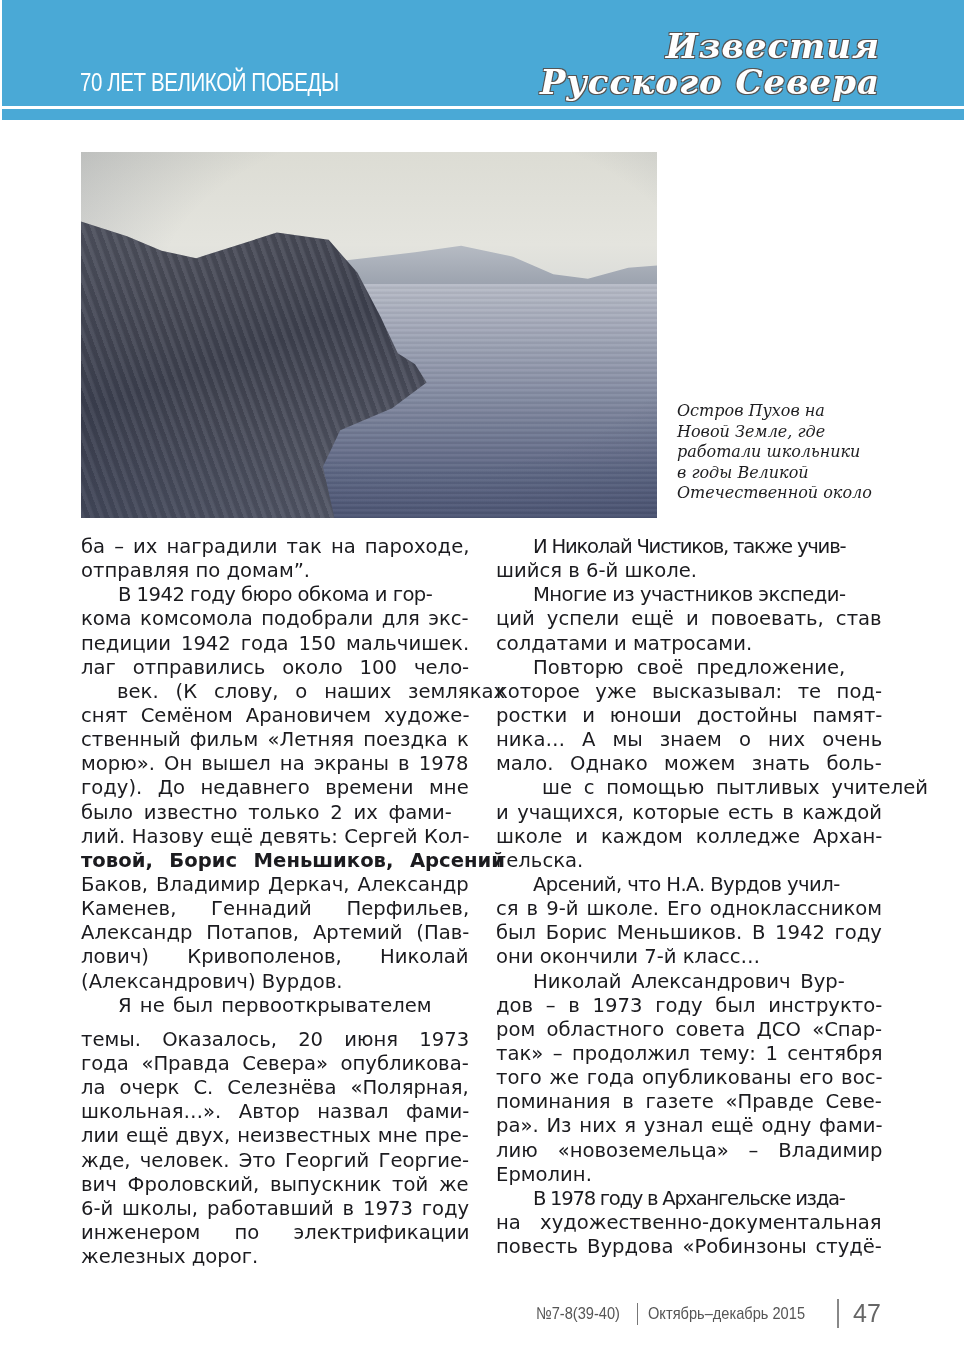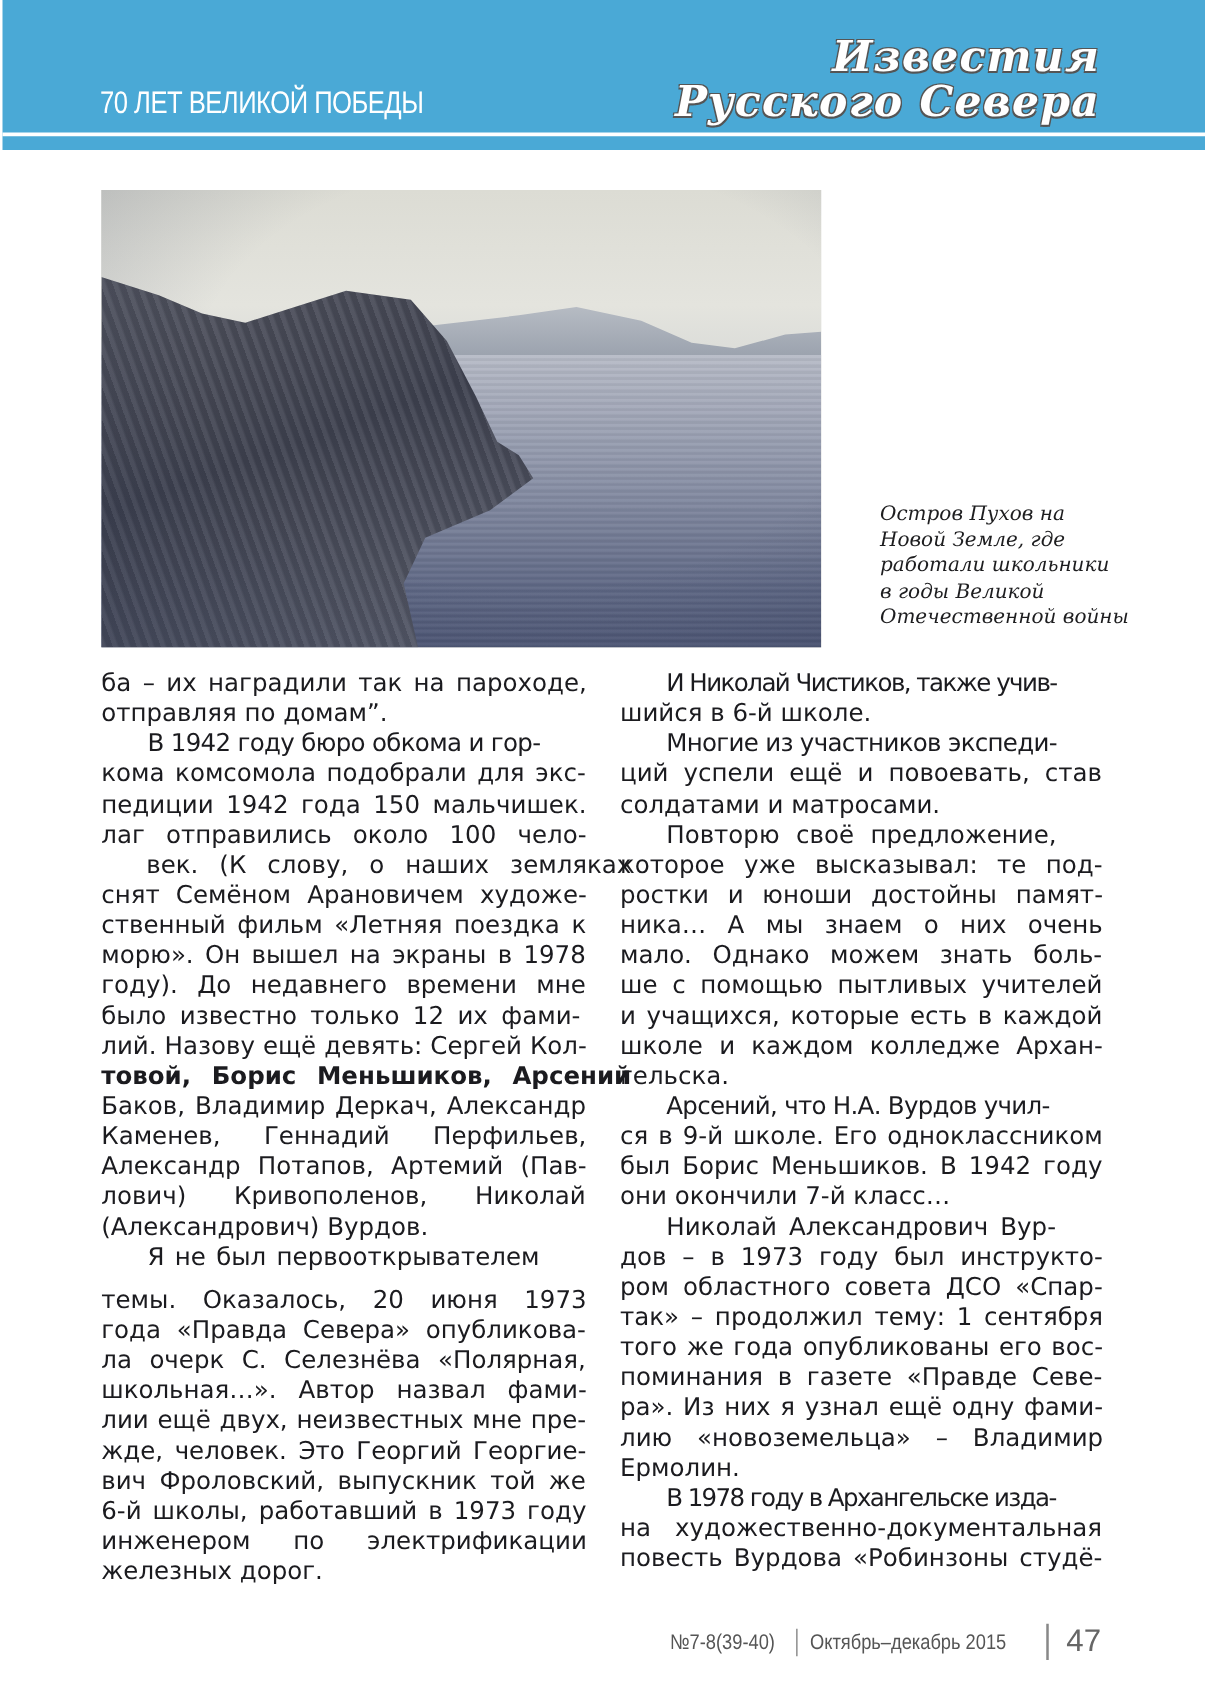--- a/index.html
+++ b/index.html
@@ -52,21 +52,21 @@
         repeating-linear-gradient(70deg, rgba(255,255,255,0.06) 0px, rgba(255,255,255,0.06) 3px, rgba(0,0,0,0.08) 5px, rgba(0,0,0,0.08) 9px),
         linear-gradient(160deg, #5b5d67 0%, #3f4250 45%, #666a78 100%);
       clip-path: polygon(0% 19%, 8% 23%, 14% 27%, 20% 29%, 26% 26%, 34% 22%, 43% 24%, 48% 33%, 52% 45%, 55% 55%, 58% 58%, 60% 63%, 54% 70%, 45% 76%, 42% 86%, 44% 100%, 0% 100%);
     }
     .photo .vignette {
       position: absolute; inset: 0;
       background: radial-gradient(ellipse at 60% 40%, rgba(255,255,255,0) 55%, rgba(40,50,80,0.25) 100%);
     }
 
     .caption {
-      position: absolute; left: 704px; top: 401px; width: 230px;
+      position: absolute; left: 677px; top: 401px; width: 230px;
       font-family: "DejaVu Serif", serif; font-style: italic; font-size: 16px;
       line-height: 20.5px; color: #1d1d1f;
     }
     .caption span { display: block; white-space: nowrap; }
 
     .col {
       position: absolute; top: 535px;
       font-family: "DejaVu Sans", sans-serif; font-size: 19.6px; line-height: 24.15px;
       color: #1b1b1f;
     }
@@ -106,36 +106,36 @@
   <div class="mountains"></div>
   <div class="water"></div>
   <div class="cliff"></div>
   <div class="vignette"></div>
 </div>
 <div class="caption">
   <span>Остров Пухов на</span>
   <span>Новой Земле, где</span>
   <span>работали школьники</span>
   <span>в годы Великой</span>
-  <span>Отечественной войны</span>
+  <span>Отечественной около</span>
 </div>
 
 <div class="col left" id="col-left">
     <span class="line" style="white-space: nowrap; display: block; text-align-last: auto; word-spacing: 2.83333px;">ба – их наградили так на пароходе,</span>
     <span class="line last" style="white-space: nowrap; display: block;">отправляя по домам”.</span>
     <span class="line indent" style="white-space: nowrap; display: block; text-align-last: auto; letter-spacing: -0.533333px;">В 1942 году бюро обкома и гор-</span>
     <span class="line" style="white-space: nowrap; display: block; text-align-last: auto; word-spacing: 2.25px;">кома комсомола подобрали для экс-</span>
     <span class="line" style="white-space: nowrap; display: block; text-align-last: auto; word-spacing: 3.75px;">педиции 1942 года 150 мальчишек.</span>
     <span class="line" style="white-space: nowrap; display: block; text-align-last: auto; word-spacing: 10.75px;">лаг отправились около 100 чело-</span>
     <span class="line" style="white-space: nowrap; display: block; text-align-last: auto; word-spacing: 10.6px; margin-left: 36px;">век. (К слову, о наших земляках</span>
     <span class="line" style="white-space: nowrap; display: block; text-align-last: auto; word-spacing: 6.66667px;">снят Семёном Арановичем художе-</span>
     <span class="line" style="white-space: nowrap; display: block; text-align-last: auto; word-spacing: 3px;">ственный фильм «Летняя поездка к</span>
     <span class="line" style="white-space: nowrap; display: block; text-align-last: auto; word-spacing: 2.83333px;">морю». Он вышел на экраны в 1978</span>
     <span class="line" style="white-space: nowrap; display: block; text-align-last: auto; word-spacing: 9.25px;">году). До недавнего времени мне</span>
-    <span class="line" style="white-space: nowrap; display: block; text-align-last: auto; word-spacing: 4.5px;">было известно  только 12 их фами-</span>
+    <span class="line" style="white-space: nowrap; display: block; text-align-last: auto; word-spacing: 4.5px;">было известно  только 2 их фами-</span>
     <span class="line" style="white-space: nowrap; display: block; text-align-last: auto; word-spacing: 0.2px;">лий. Назову ещё девять: Сергей Кол-</span>
     <span class="line" style="white-space: nowrap; display: block; text-align-last: auto; word-spacing: 9.66667px; font-weight: bold;">товой, Борис Меньшиков, Арсений</span>
     <span class="line" style="white-space: nowrap; display: block; text-align-last: auto; word-spacing: 1.66667px;">Баков, Владимир Деркач, Александр</span>
     <span class="line" style="white-space: nowrap; display: block; text-align-last: auto; word-spacing: 28.5px;">Каменев, Геннадий Перфильев,</span>
     <span class="line" style="white-space: nowrap; display: block; text-align-last: auto; word-spacing: 7.66667px;">Александр Потапов, Артемий (Пав-</span>
     <span class="line" style="white-space: nowrap; display: block; text-align-last: auto; word-spacing: 32px;">лович) Кривополенов, Николай</span>
     <span class="line last" style="white-space: nowrap; display: block;">(Александрович) Вурдов.</span>
     <span class="line indent" style="white-space: nowrap; display: block; text-align-last: auto; word-spacing: 2px;">Я не был первооткрывателем</span>
     <span class="line" style="white-space: nowrap; display: block; text-align-last: auto; word-spacing: 15px; margin-top: 10px;">темы. Оказалось, 20 июня 1973</span>
     <span class="line" style="white-space: nowrap; display: block; text-align-last: auto; word-spacing: 6.33333px;">года «Правда Севера» опубликова-</span>
@@ -152,21 +152,21 @@
     <span class="line indent" style="white-space: nowrap; display: block; text-align-last: auto; letter-spacing: -1.22581px;">И Николай Чистиков, также учив-</span>
     <span class="line last" style="white-space: nowrap; display: block;">шийся в 6-й школе.</span>
     <span class="line indent" style="white-space: nowrap; display: block; text-align-last: auto; letter-spacing: -0.551724px;">Многие из участников экспеди-</span>
     <span class="line" style="white-space: nowrap; display: block; text-align-last: auto; word-spacing: 5.8px;">ций успели ещё и повоевать, став</span>
     <span class="line last" style="white-space: nowrap; display: block;">солдатами и матросами.</span>
     <span class="line indent" style="white-space: nowrap; display: block; text-align-last: auto; word-spacing: 7px;">Повторю своё предложение,</span>
     <span class="line" style="white-space: nowrap; display: block; text-align-last: auto; word-spacing: 9.25px;">которое уже высказывал: те под-</span>
     <span class="line" style="white-space: nowrap; display: block; text-align-last: auto; word-spacing: 8.75px;">ростки и юноши достойны памят-</span>
     <span class="line" style="white-space: nowrap; display: block; text-align-last: auto; word-spacing: 10.8333px;">ника… А мы знаем о них очень</span>
     <span class="line" style="white-space: nowrap; display: block; text-align-last: auto; word-spacing: 10.25px;">мало. Однако можем знать боль-</span>
-    <span class="line" style="white-space: nowrap; display: block; text-align-last: auto; word-spacing: 5.5px;">ше с помощью пытливых учителей</span>
+    <span class="line" style="white-space: nowrap; display: block; text-align-last: auto; word-spacing: 5.5px; margin-left: 46px;">ше с помощью пытливых учителей</span>
     <span class="line" style="white-space: nowrap; display: block; text-align-last: auto; word-spacing: 2.2px;">и учащихся, которые есть в каждой</span>
     <span class="line" style="white-space: nowrap; display: block; text-align-last: auto; word-spacing: 6.75px;">школе и каждом колледже Архан-</span>
     <span class="line last" style="white-space: nowrap; display: block;">гельска.</span>
     <span class="line indent" style="white-space: nowrap; display: block; text-align-last: auto; letter-spacing: -0.566667px;">Арсений, что Н.А. Вурдов учил-</span>
     <span class="line" style="white-space: nowrap; display: block; text-align-last: auto; word-spacing: 1.8px;">ся в 9-й школе. Его одноклассником</span>
     <span class="line" style="white-space: nowrap; display: block; text-align-last: auto; word-spacing: 3.4px;">был Борис Меньшиков. В 1942 году</span>
     <span class="line last" style="white-space: nowrap; display: block;">они окончили 7-й класс…</span>
     <span class="line indent" style="white-space: nowrap; display: block; text-align-last: auto; word-spacing: 3.5px;">Николай Александрович Вур-</span>
     <span class="line" style="white-space: nowrap; display: block; text-align-last: auto; word-spacing: 6.5px;">дов – в 1973 году был инструкто-</span>
     <span class="line" style="white-space: nowrap; display: block; text-align-last: auto; word-spacing: 5px;">ром областного совета ДСО «Спар-</span>

